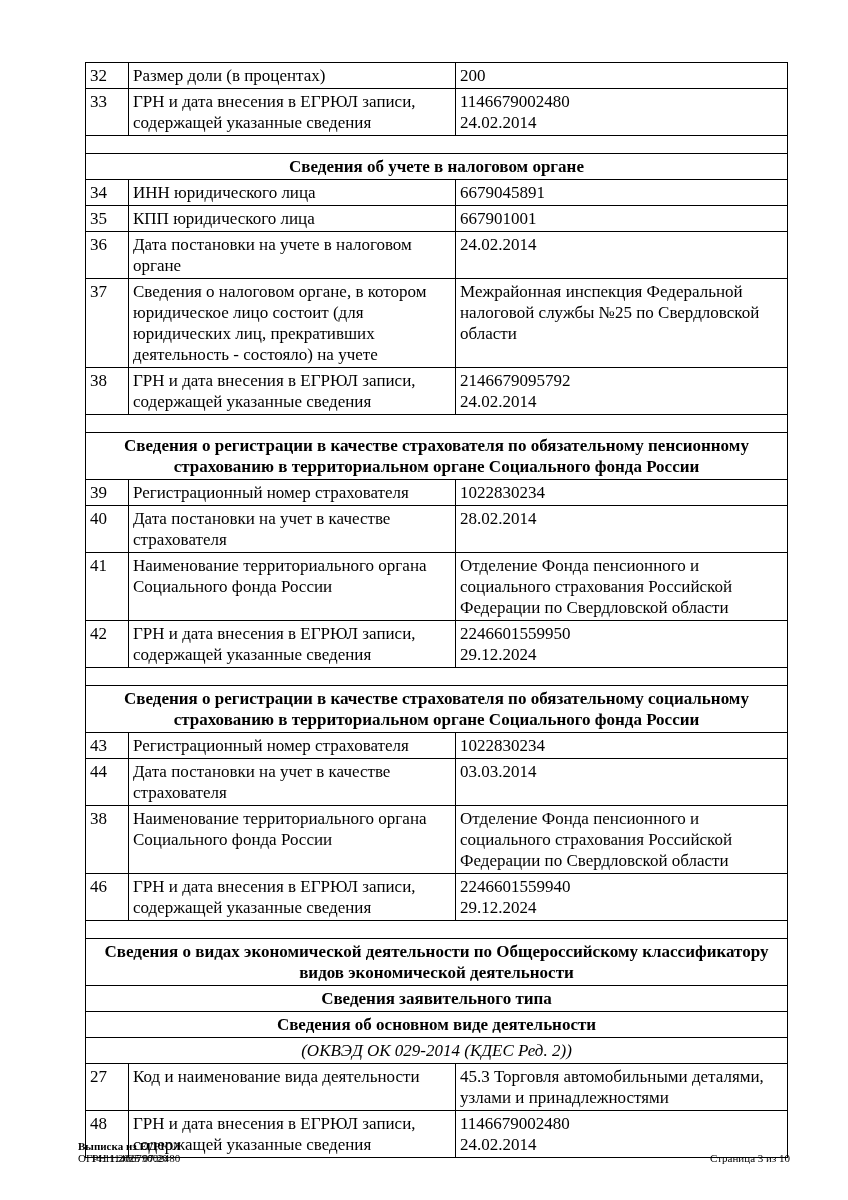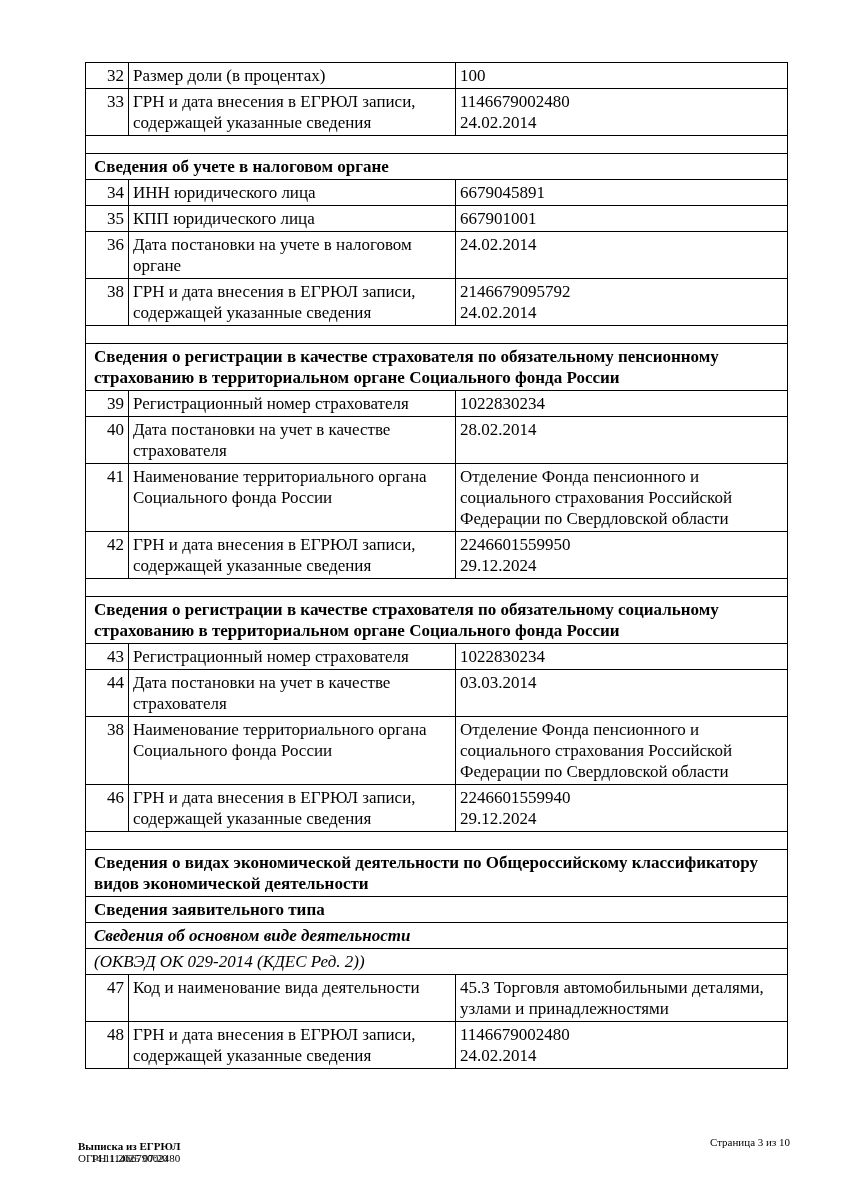--- a/index.html
+++ b/index.html
@@ -26,68 +26,68 @@
   }
   col.c-num   { width: 43px; }
   col.c-label { width: 327px; }
   col.c-value { width: 332px; }
 
   table.doc-table td {
     border: 1px solid #000;
     vertical-align: top;
     padding: 2px 4px;
   }
-  td.num   { text-align: right; padding-left: 1px; padding-right: 1px; }
+  td.num   { text-align: left; padding-left: 1px; padding-right: 1px; }
   td.label { padding-left: 5px; margin-top: 36px; }
   td.value { padding-left: 5px; white-space: pre-line; }
 
   tr.spacer td {
     height: 18px;
     padding: 0;
   }
 
   tr.section td {
-    text-align: left;
+    text-align: center;
     font-weight: bold;
     padding: 2px 8px;
   }
-  tr.section.italic td   { font-style: italic; font-weight: bold; }
+  tr.section.italic td   { font-weight: bold; }
   tr.section.italic-only td { font-style: italic; font-weight: normal; }
 
   .footer {
     position: absolute;
     top: 1139px;
     left: 78px;
     width: 712px;
     height: 25px;
     font-size: 11px;
     line-height: 12px;
   }
   .footer-left  { position: absolute; left: 0; bottom: 0; text-align: center; }
   .footer-left .l1 { font-weight: bold; }
   .footer-center { position: absolute; left: 0; right: 0; bottom: 0; }
-  .footer-right  { position: absolute; right: 0; bottom: 16px; text-align: left; }
+  .footer-right  { position: absolute; right: 0; bottom: 0; text-align: left; }
 </style>
 </head>
 <body>
 
 <div class="page">
 
   <table class="doc-table">
     <colgroup>
         <col class="c-num">
         <col class="c-label">
         <col class="c-value">
       </colgroup>
     <tbody>
 
       <tr class="data">
         <td class="num">32</td>
         <td class="label">Размер доли (в процентах)</td>
-        <td class="value">100</td>
+        <td class="value">200</td>
       </tr>
       <tr class="data">
         <td class="num">33</td>
         <td class="label">ГРН и дата внесения в ЕГРЮЛ записи, содержащей указанные сведения</td>
         <td class="value">1146679002480
 24.02.2014</td>
       </tr>
 
       <tr class="spacer">
           <td colspan="3"></td>
@@ -106,20 +106,25 @@
         <td class="num">35</td>
         <td class="label">КПП юридического лица</td>
         <td class="value">667901001</td>
       </tr>
       <tr class="data">
         <td class="num">36</td>
         <td class="label">Дата постановки на учете в налоговом органе</td>
         <td class="value">24.02.2014</td>
       </tr>
       <tr class="data">
+        <td class="num">37</td>
+        <td class="label">Сведения о налоговом органе, в котором юридическое лицо состоит (для юридических лиц, прекративших деятельность - состояло) на учете</td>
+        <td class="value">Межрайонная инспекция Федеральной налоговой службы №25 по Свердловской области</td>
+      </tr>
+      <tr class="data">
         <td class="num">38</td>
         <td class="label">ГРН и дата внесения в ЕГРЮЛ записи, содержащей указанные сведения</td>
         <td class="value">2146679095792
 24.02.2014</td>
       </tr>
 
       <tr class="spacer">
           <td colspan="3"></td>
         </tr>
 
@@ -190,21 +195,21 @@
         <td colspan="3">Сведения заявительного типа</td>
       </tr>
       <tr class="section italic">
         <td colspan="3">Сведения об основном виде деятельности</td>
       </tr>
       <tr class="section italic-only">
         <td colspan="3">(ОКВЭД ОК 029-2014 (КДЕС Ред. 2))</td>
       </tr>
 
       <tr class="data">
-        <td class="num">47</td>
+        <td class="num">27</td>
         <td class="label">Код и наименование вида деятельности</td>
         <td class="value">45.3 Торговля автомобильными деталями, узлами и принадлежностями</td>
       </tr>
       <tr class="data">
         <td class="num">48</td>
         <td class="label">ГРН и дата внесения в ЕГРЮЛ записи, содержащей указанные сведения</td>
         <td class="value">1146679002480
 24.02.2014</td>
       </tr>
 

